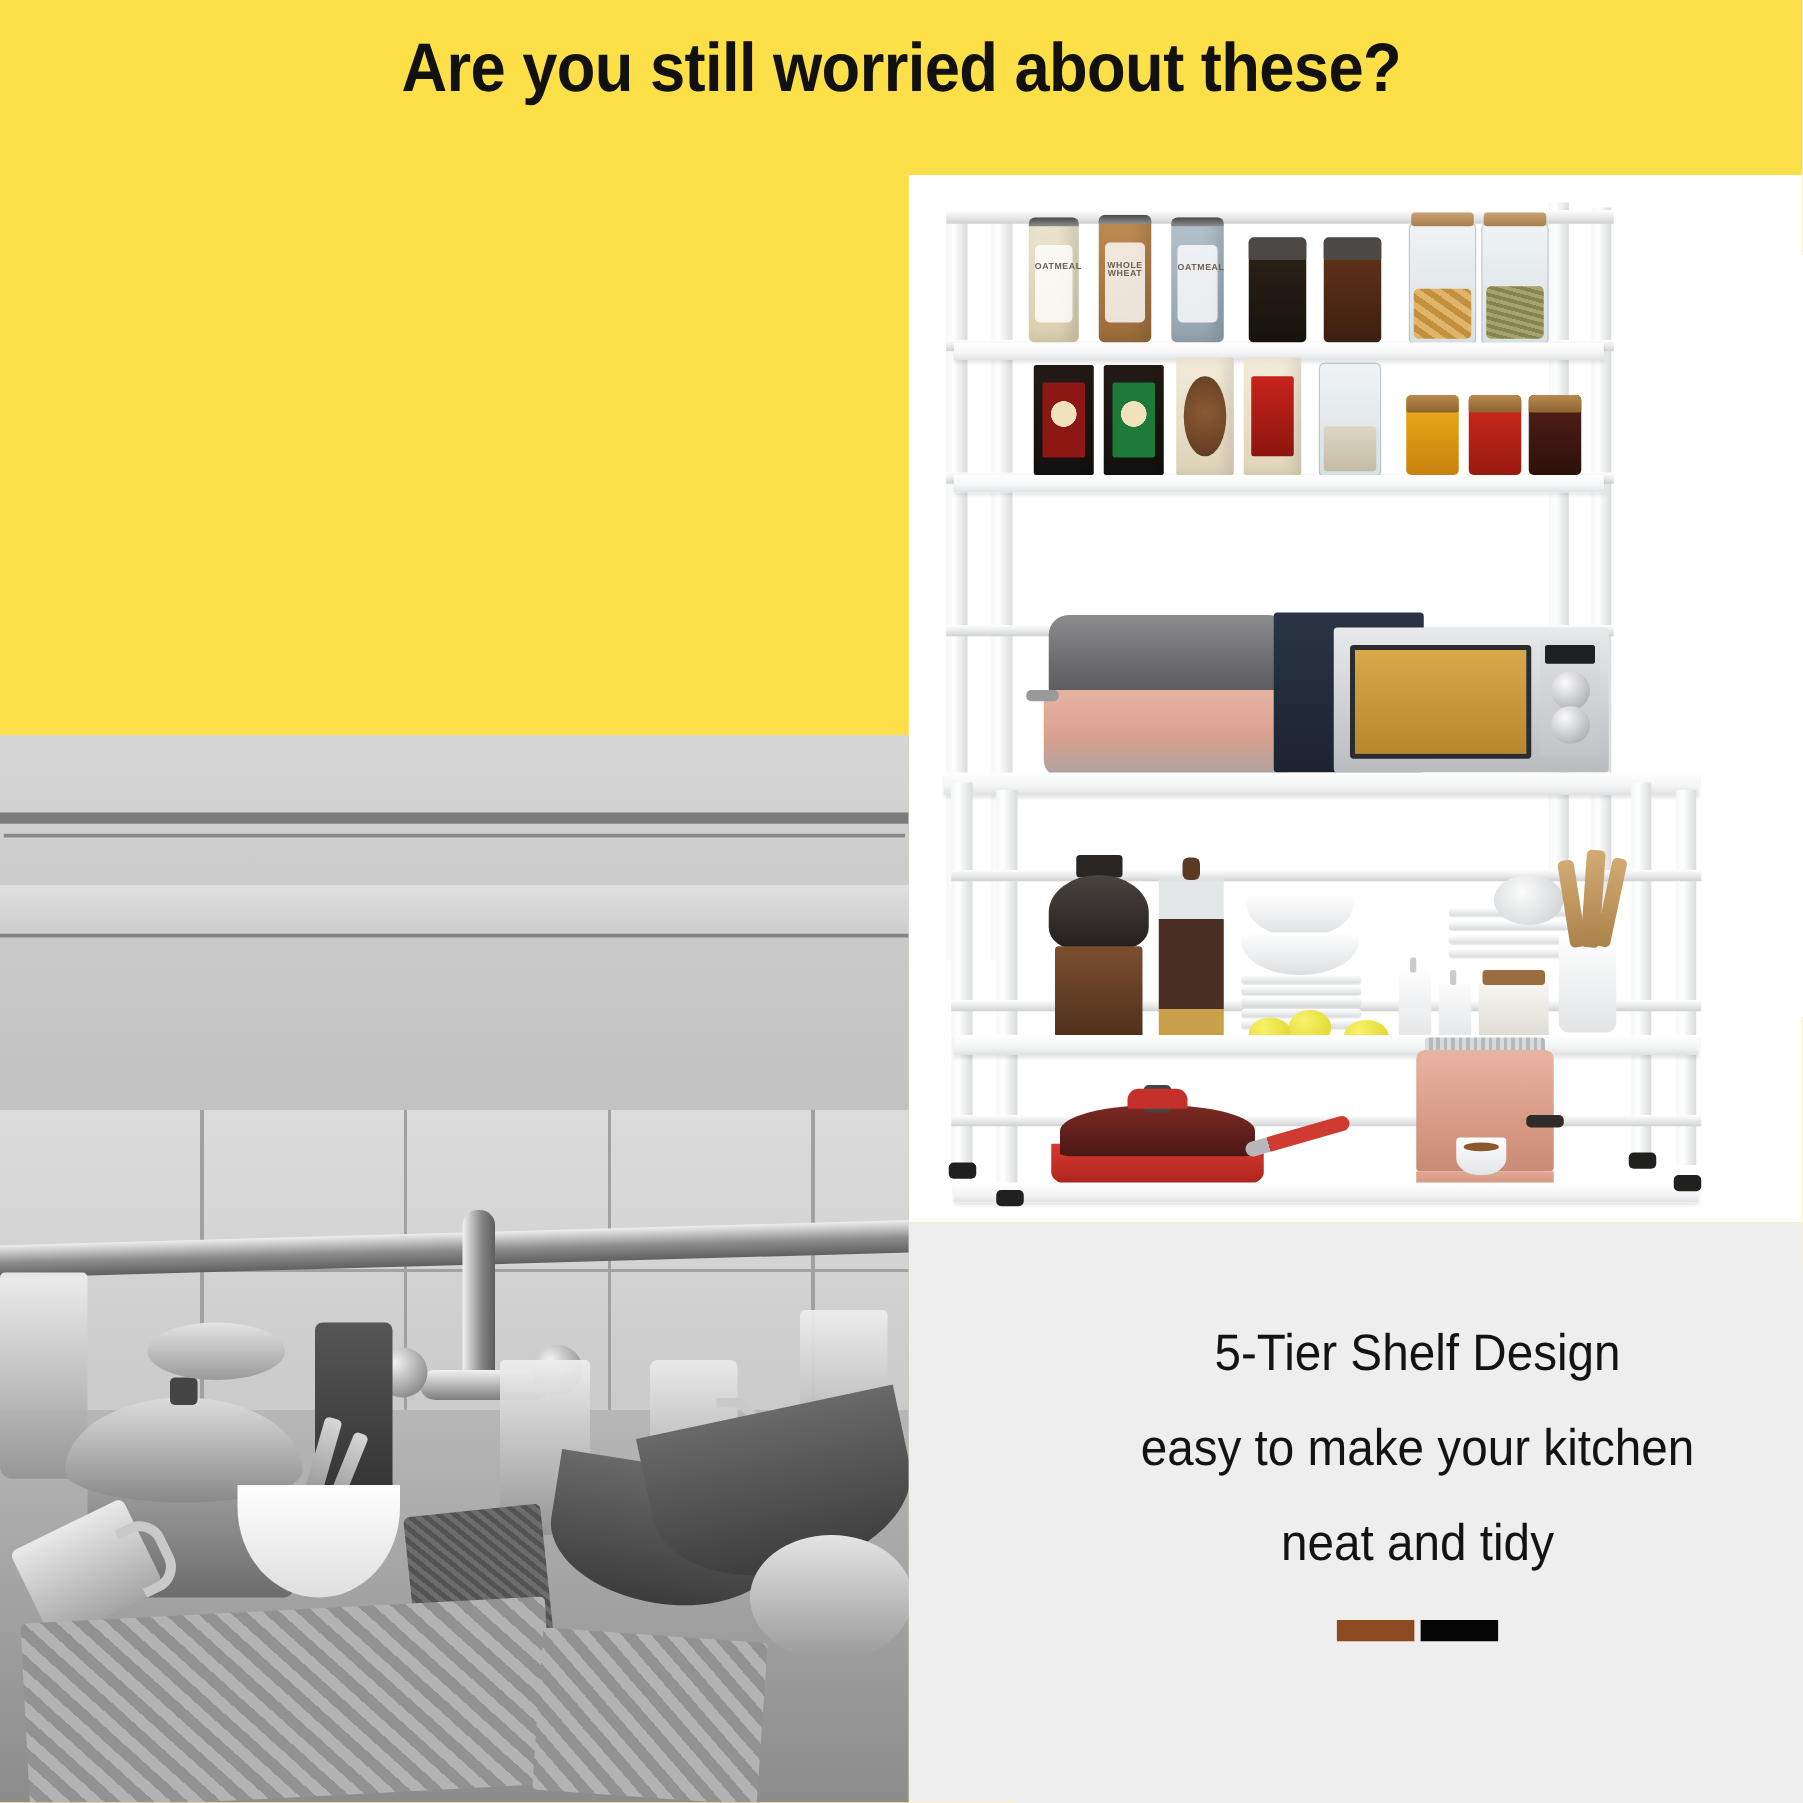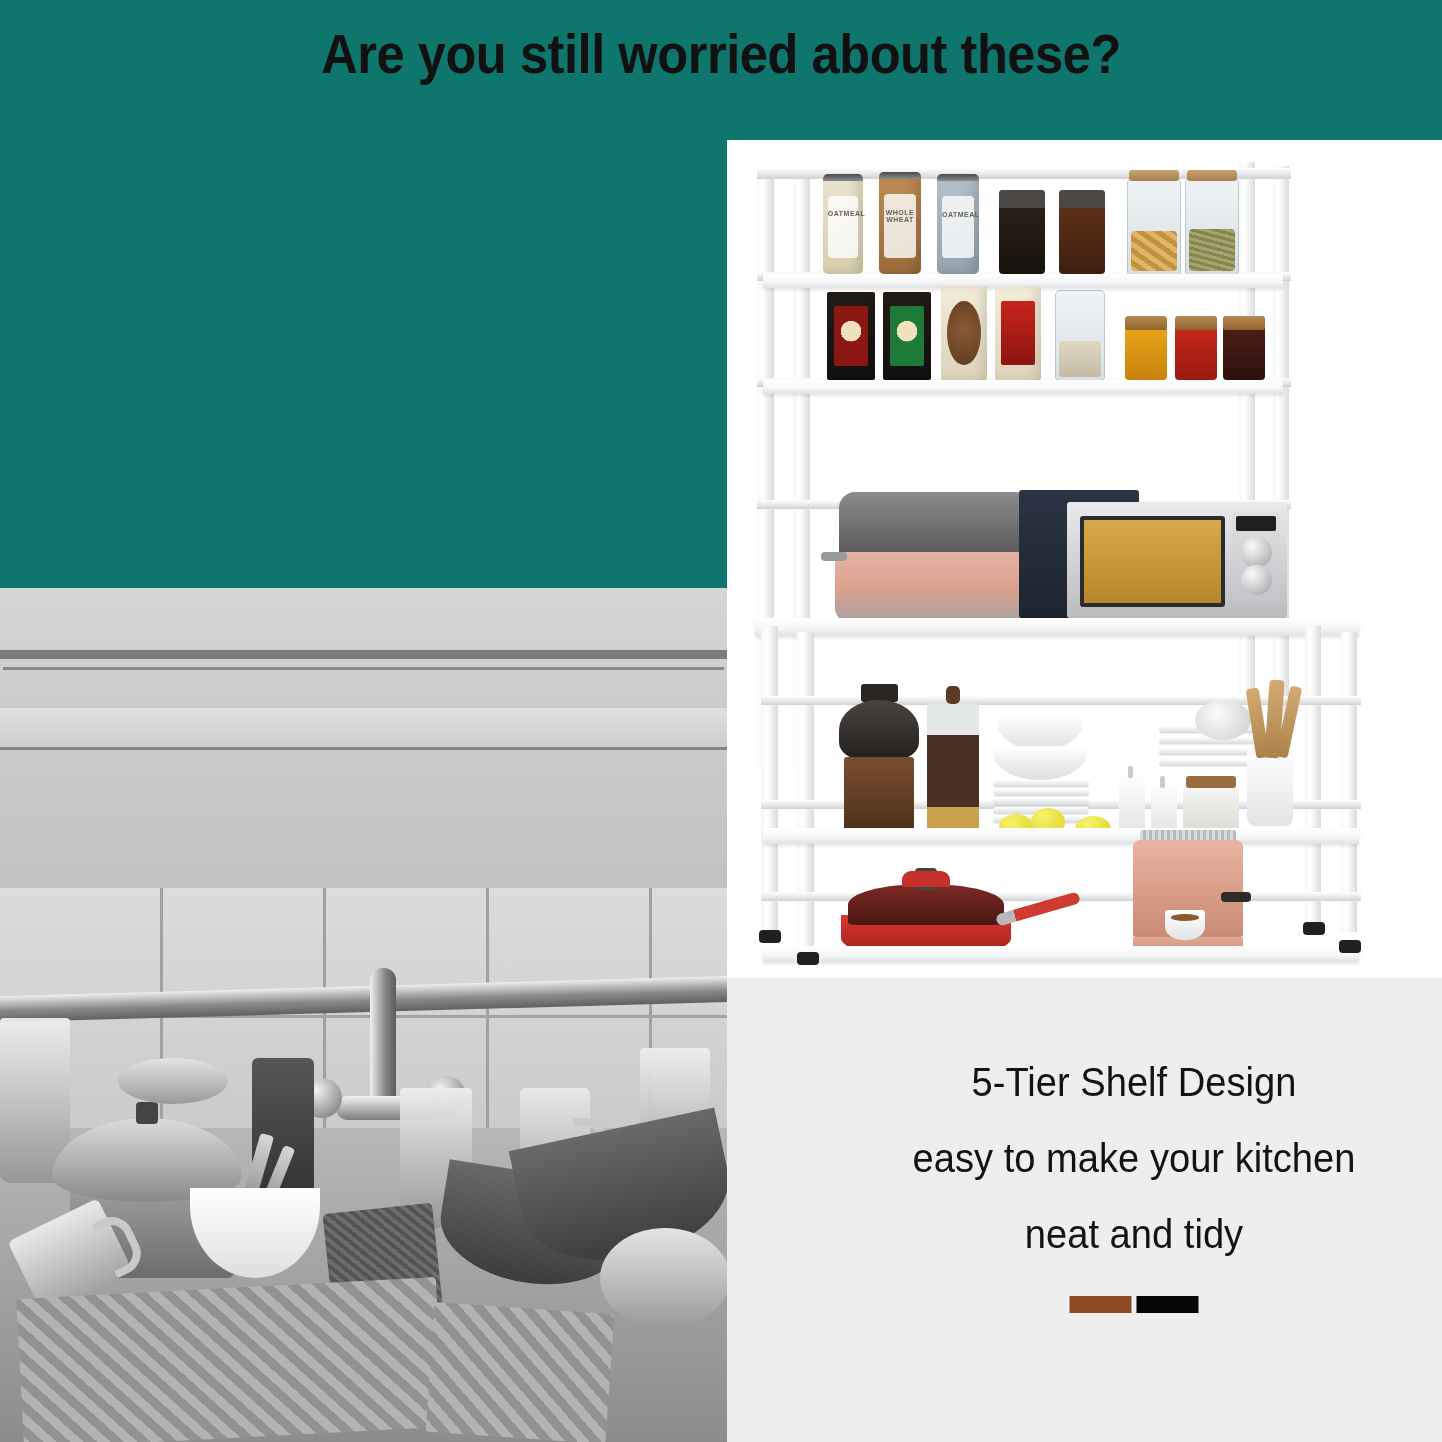--- a/index.html
+++ b/index.html
@@ -1,18 +1,18 @@
 <!DOCTYPE html>
 <html><head>
 <meta charset="utf-8">
 <style>
   html,body{margin:0;padding:0;background:#fff;}
   body{width:1442px;height:1442px;font-family:"Liberation Sans",sans-serif;position:relative;overflow:hidden;}
 
-  .stage{position:absolute;left:0;top:0;width:1442px;height:1442px;background:#0f766e;}
+  .stage{position:absolute;left:0;top:0;width:1442px;height:1442px;background:#fde047;}
 
   
   .headline{
     position:absolute;left:0;top:22px;width:1442px;text-align:center;
     font-family:"Liberation Sans",sans-serif;
     font-size:55px;font-weight:bold;color:#111111;
     letter-spacing:-0.5px;transform:scaleX(0.92);transform-origin:50% 50%;
     white-space:nowrap;
   }
 

